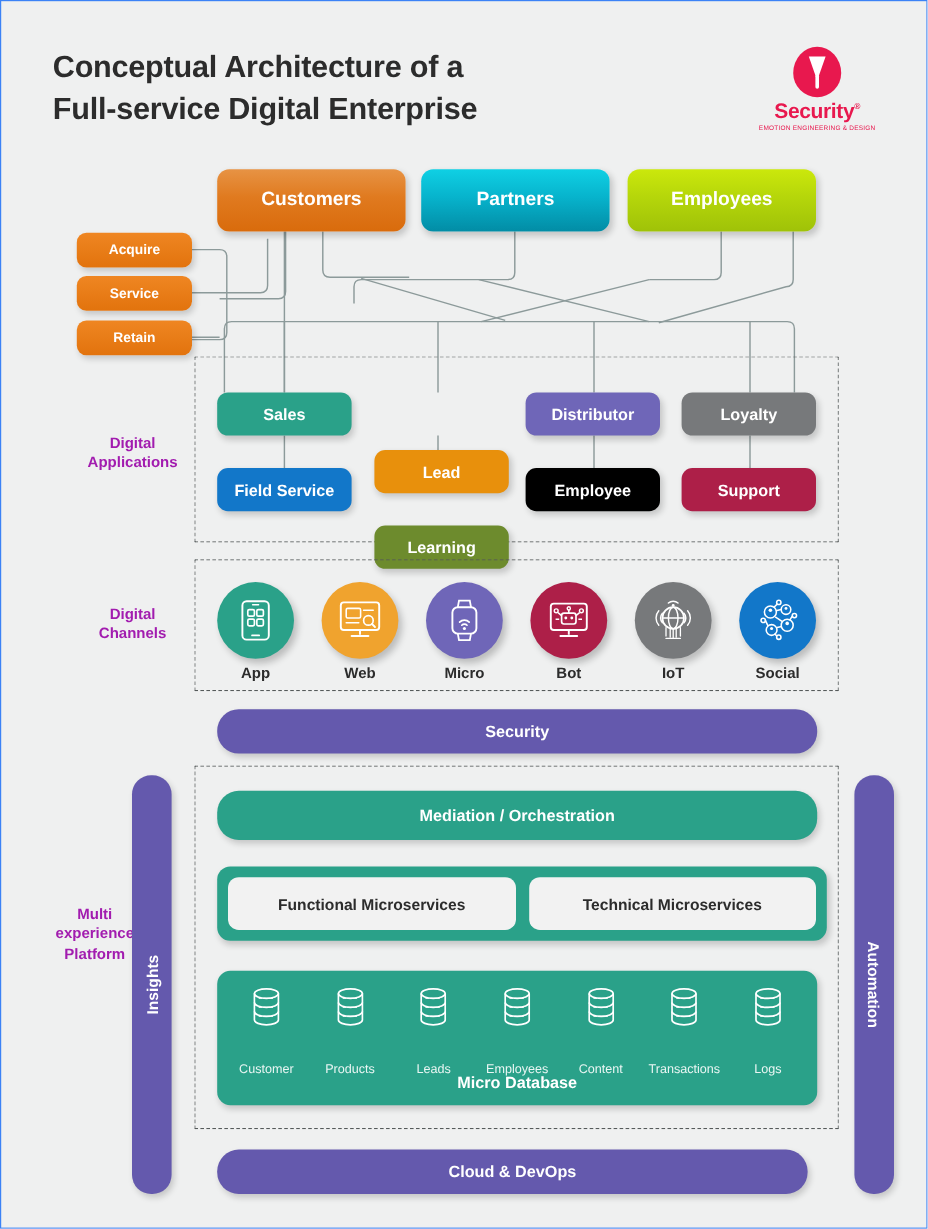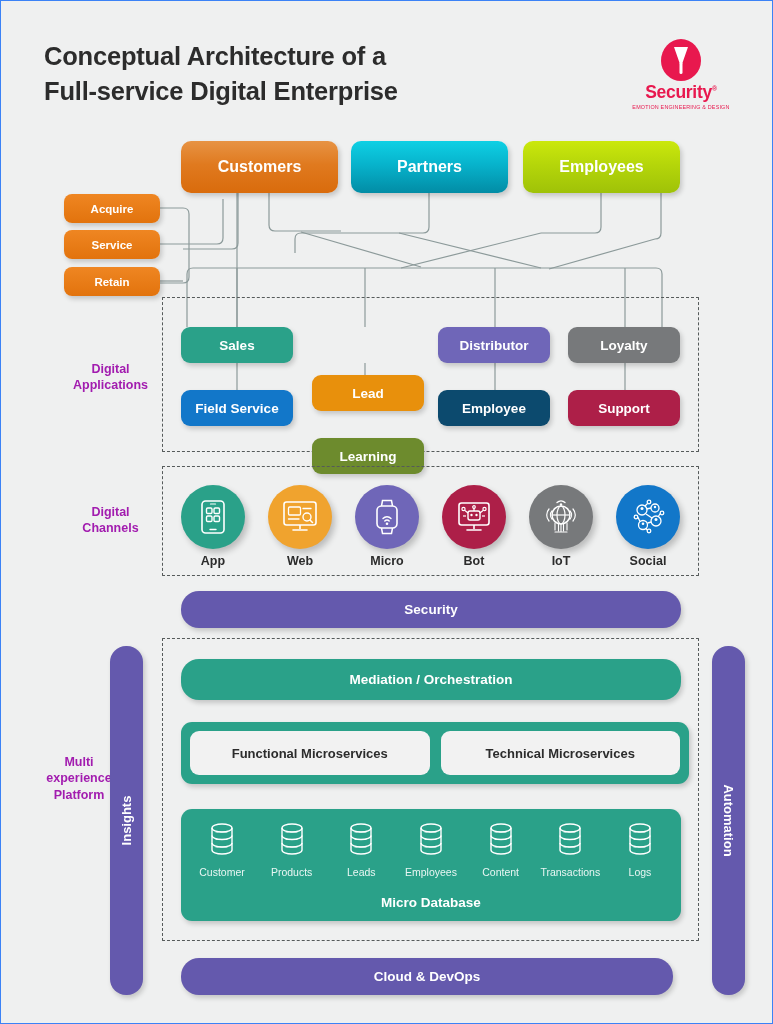--- a/index.html
+++ b/index.html
@@ -92,21 +92,21 @@
   .app { height: 36px; width: 112px; font-size: 13.5px; border-radius: 9px; }
   .app-r1 { top: 326px; }
   .app-r2 { top: 389px; }
   .c1 { left: 180px; } .c2 { left: 311px; margin-top: 48px; } .c3 { left: 437px; } .c4 { left: 567px; }
   #app-sales        { background:#2aa189; }
   #app-lead         { background:#e8900c; }
   #app-distributor  { background:#6f66b8; }
   #app-loyalty      { background:#77797b; }
   #app-fieldservice { background:#1277c9; }
   #app-learning     { background:#6d8b2d; }
-  #app-employee     { background:#0c4a6e; }
+  #app-employee     { background:#000000; }
   #app-support      { background:#ad1f48; }
 
   
   .chan { position: absolute; top: 484px; width: 64px; text-align: center; }
   .chan .circle {
     width: 64px; height: 64px; border-radius: 50%;
     display: flex; align-items: center; justify-content: center;
     box-shadow: 3px 4px 6px rgba(0,0,0,0.22);
   }
   .chan .cap { margin-top: 5px; font-size: 12.5px; font-weight: bold; color: #2c2c2c; }
@@ -140,21 +140,21 @@
   #db-panel {
     position: absolute; left: 180px; top: 808px; width: 500px; height: 112px;
     background:#2aa189; border-radius: 11px;
     box-shadow: 2px 3px 5px rgba(0,0,0,0.18);
   }
   #db-row {
     position: absolute; left: 8px; top: 12px; right: 8px;
     display: flex; justify-content: space-between;
   }
   .db-item { width: 66px; text-align: center; }
-  .db-item .cap { font-size: 10.5px; color: #e9f6f3; margin-top: 3px; }
+  .db-item .cap { font-size: 10.5px; color: #e9f6f3; margin-top: 21px; }
   #db-title {
     position: absolute; left: 0; right: 0; bottom: 11px; text-align: center;
     font-size: 13.5px; font-weight: bold; color: #ffffff;
   }
 
   
   .vbar {
     position: absolute; width: 33px; background:#6459ad; border-radius: 16px;
     box-shadow: 2px 3px 5px rgba(0,0,0,0.18);
     display: flex; align-items: center; justify-content: center;

